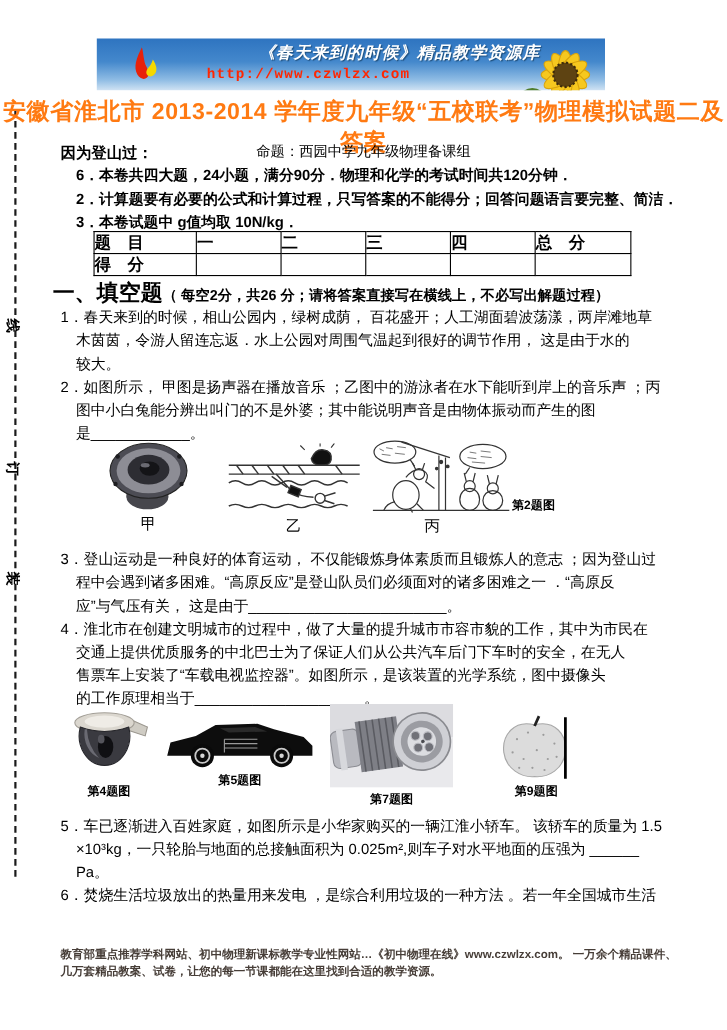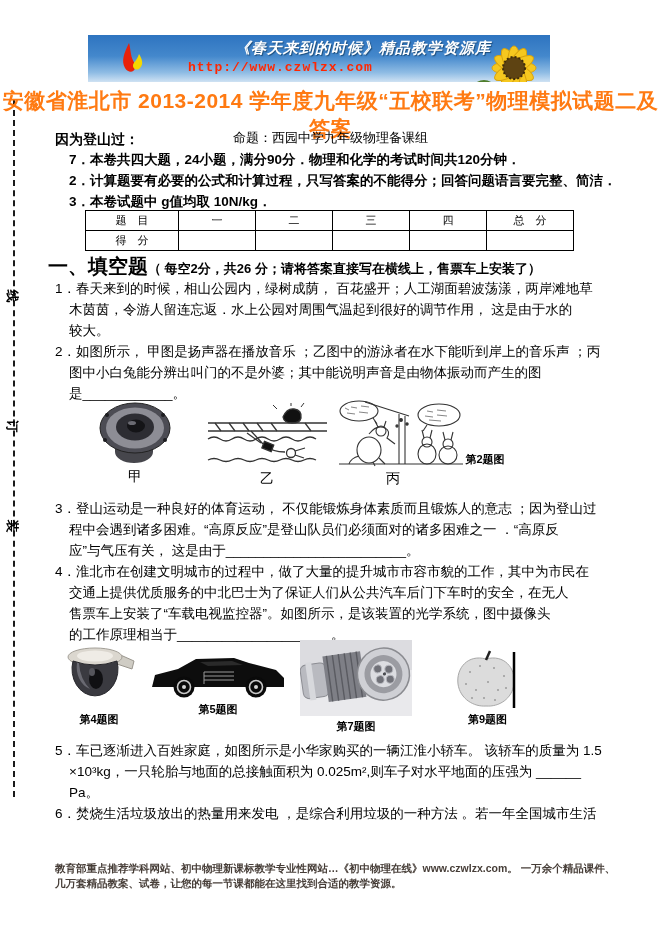--- a/index.html
+++ b/index.html
@@ -27,22 +27,22 @@
     color:#ff7a12;font-size:21px;font-weight:bold;letter-spacing:0.5px;}
   .paper-subtitle{position:absolute;left:0;top:110px;width:100%;text-align:center;font-size:13px;margin-top:19px;}
 
   
   .tips{position:absolute;left:55px;top:129px;width:575px;font-weight:bold;}
   .tips-heading{font-size:14px;line-height:20px;}
   .tips-item{font-size:13.5px;line-height:21px;padding-left:14px;}
 
   
   .score-table{position:absolute;left:85px;top:210px;border-collapse:collapse;}
-  .score-table td{border:1.6px solid #000;height:19px;text-align:center;
-    font-size:11px;font-weight:normal;padding:0;}
+  .score-table td{border:1.6px solid #000;height:19px;text-align:left;
+    font-size:15px;font-weight:bold;padding:0;}
   .score-table td.c0{width:92px;} .score-table td.cm{width:76px;} .score-table td.c5{width:86px;}
 
   
   .section-head{position:absolute;left:48px;top:253px;width:590px;font-weight:bold;}
   .section-title{font-size:20px;}
   .section-note{font-size:13px;}
 
   
   .question{position:absolute;left:55px;width:578px;font-size:13.5px;line-height:21px;
     white-space:pre-line;padding-left:14px;text-indent:-14px;}
@@ -87,21 +87,21 @@
     </g>
     <path d="M6 50 Q16 42 26 50 Q16 56 6 50 Z" fill="#4f7d2c"></path>
   </svg>
 </div>
 
 <div class="paper-title">安徽省淮北市 2013-2014 学年度九年级“五校联考”物理模拟试题二及答案</div>
 <div class="paper-subtitle">命题：西园中学九年级物理备课组</div>
 
 <div class="tips">
   <div class="tips-heading">因为登山过：</div>
-  <div class="tips-item">7．本卷共四大题，24小题，满分90分．物理和化学的考试时间共120分钟．</div>
+  <div class="tips-item">6．本卷共四大题，24小题，满分90分．物理和化学的考试时间共120分钟．</div>
   <div class="tips-item">2．计算题要有必要的公式和计算过程，只写答案的不能得分；回答问题语言要完整、简洁．</div>
   <div class="tips-item">3．本卷试题中 g值均取 10N/kg．</div>
 </div>
 
 <table class="score-table">
   <tbody>
       <tr>
     <td class="c0">题　目</td>
     <td class="cm">一</td>
     <td class="cm">二</td>
@@ -114,21 +114,21 @@
     <td class="cm"></td>
     <td class="cm"></td>
     <td class="cm"></td>
     <td class="cm"></td>
     <td class="c5"></td>
   </tr>
 </tbody>
   </table>
 
 <div class="section-head">
-  <span class="section-title">一、填空题</span><span class="section-note">（ 每空2分，共26 分；请将答案直接写在横线上，售票车上安装了）</span>
+  <span class="section-title">一、填空题</span><span class="section-note">（ 每空2分，共26 分；请将答案直接写在横线上，不必写出解题过程）</span>
 </div>
 
 <div class="question q1">1．春天来到的时候，相山公园内，绿树成荫， 百花盛开；人工湖面碧波荡漾，两岸滩地草
 木茵茵，令游人留连忘返．水上公园对周围气温起到很好的调节作用， 这是由于水的
 较大。</div>
 <div class="question q2">2．如图所示， 甲图是扬声器在播放音乐 ；乙图中的游泳者在水下能听到岸上的音乐声 ；丙
 图中小白兔能分辨出叫门的不是外婆；其中能说明声音是由物体振动而产生的图
 是____________。</div>
 <div class="question q3">3．登山运动是一种良好的体育运动， 不仅能锻炼身体素质而且锻炼人的意志 ；因为登山过
 程中会遇到诸多困难。“高原反应”是登山队员们必须面对的诸多困难之一 ．“高原反

